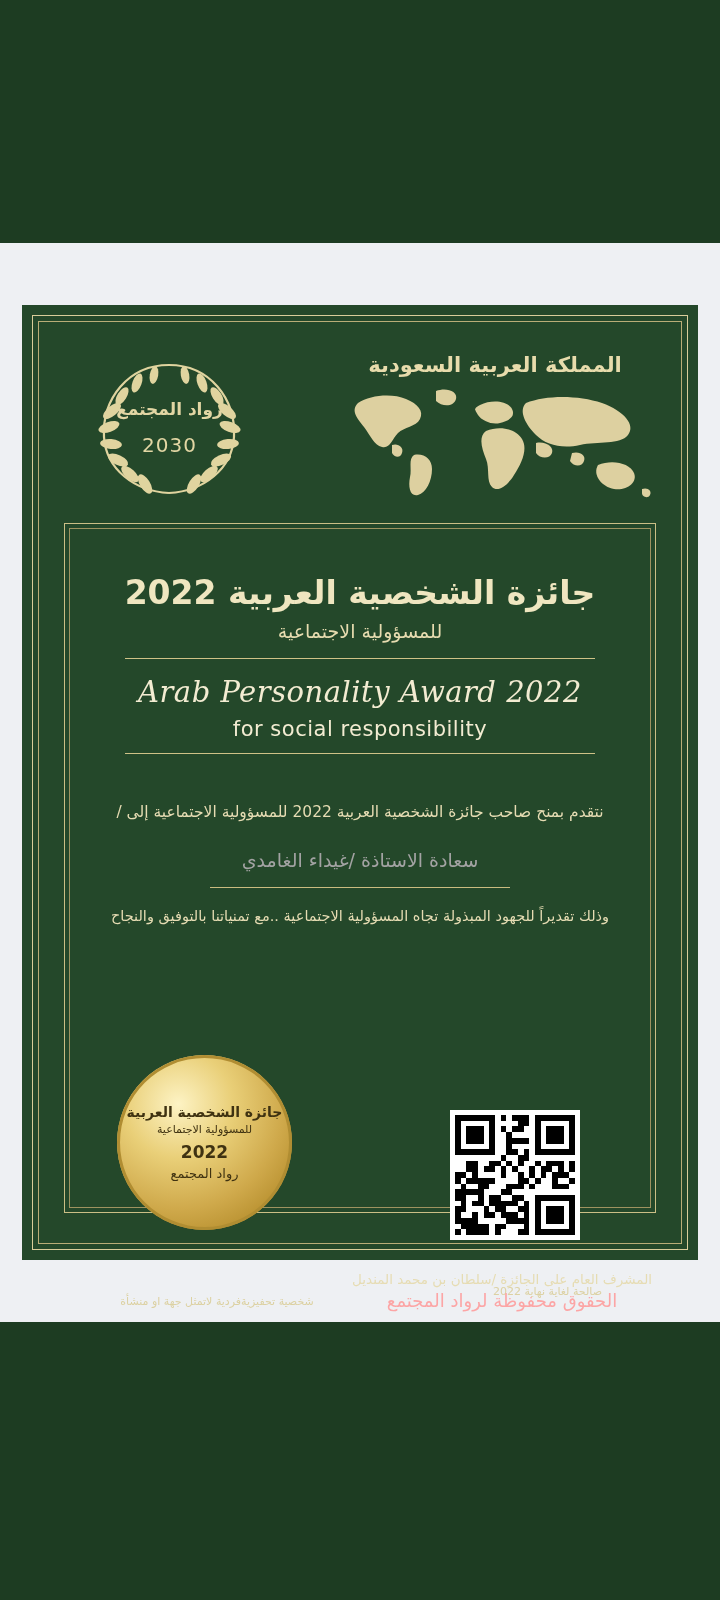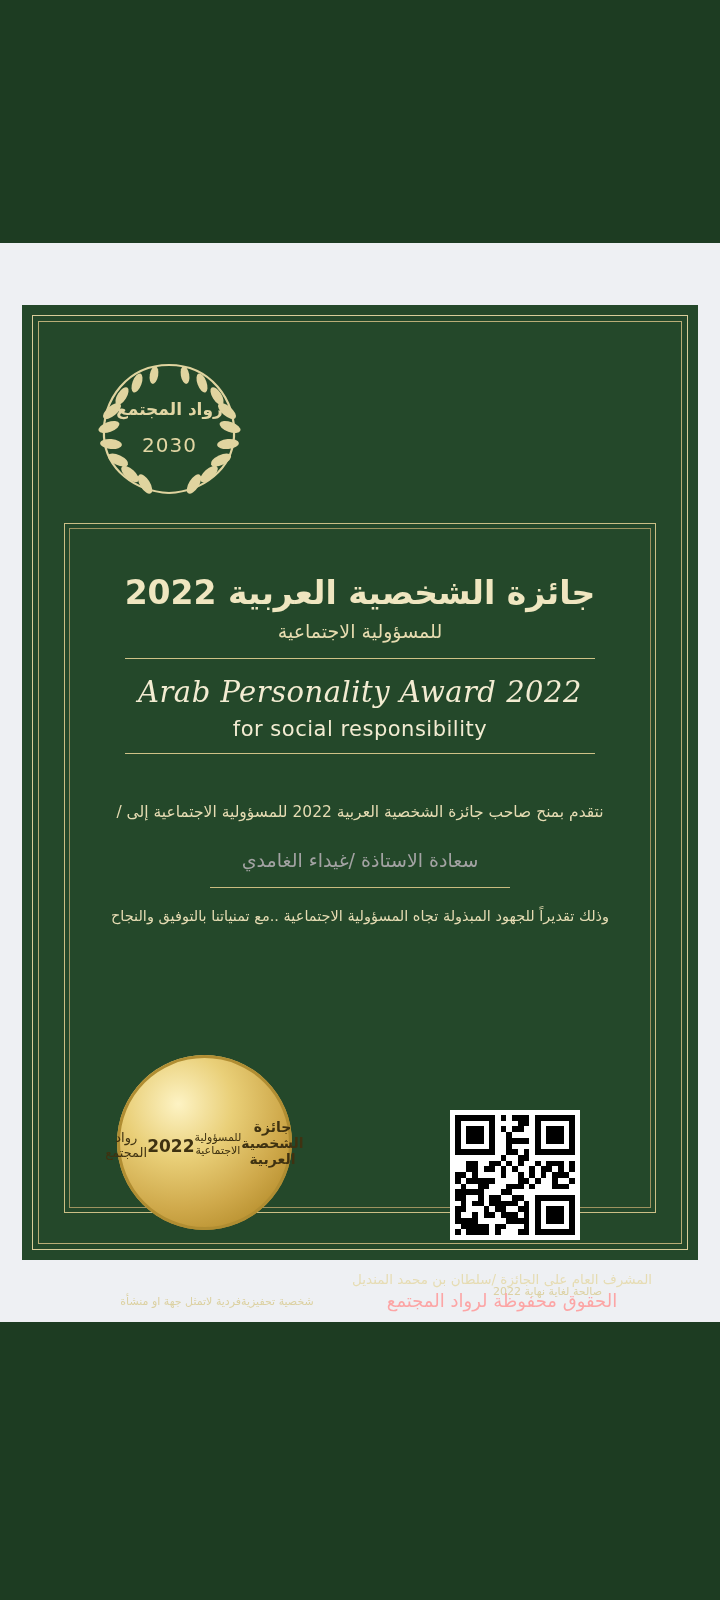--- a/index.html
+++ b/index.html
@@ -229,21 +229,21 @@
     position: absolute;
     left: 95px; top: 750px;
     width: 175px; height: 175px;
     border-radius: 50%;
     background:
       radial-gradient(circle at 35% 28%, #fdf3c4 0%, #e9cf78 32%, #cfa94b 62%, #b8902f 82%, #d8bb63 100%);
     box-shadow: 0 0 0 3px #b08d32 inset;
     display: flex;
     align-items: center;
     justify-content: center;
-    flex-direction: row;
+    flex-direction: column;
     text-align: center;
     color: #3f3211;
   }
   .seal-l1 { font-size: 14px; font-weight: bold; }
   .seal-l2 { font-size: 11px; margin-top: 3px; }
   .seal-l3 { font-size: 17px; font-weight: bold; margin-top: 6px; }
   .seal-l4 { font-size: 13px; margin-top: 4px; }
 
   
   .qr {
@@ -336,20 +336,47 @@
           <ellipse cx="112" cy="133" rx="11" ry="5" transform="rotate(-58 112 133)"></ellipse>
           <ellipse cx="135" cy="45" rx="10" ry="4.6" transform="rotate(58 135 45)"></ellipse>
           <ellipse cx="120" cy="32" rx="10" ry="4.6" transform="rotate(70 120 32)"></ellipse>
           <ellipse cx="103" cy="24" rx="9" ry="4.2" transform="rotate(80 103 24)"></ellipse>
         </g>
       </svg>
       <div class="wreath-text">رواد المجتمع</div>
       <div class="wreath-year">2030</div>
     </div>
 
+    <div class="kingdom">
+      <div class="kingdom-label">المملكة العربية السعودية</div>
+      <div class="world-map">
+        <svg viewBox="0 0 320 118" aria-hidden="true">
+          <g fill="#ddd0a0">
+
+            <path d="M18 20 C30 12 52 10 66 16 C78 21 84 28 80 36 C76 44 64 44 58 50 C52 56 50 66 42 64 C34 62 30 52 24 44 C18 36 10 28 18 20 Z"></path>
+            <path d="M52 62 C58 60 64 64 62 70 C60 76 54 74 52 70 Z"></path>
+
+            <path d="M74 72 C84 70 92 76 92 86 C92 98 86 110 78 112 C70 114 68 104 70 94 C72 86 68 76 74 72 Z"></path>
+
+            <path d="M96 8 C106 4 118 8 116 16 C114 24 102 24 96 18 Z"></path>
+
+            <path d="M140 22 C152 16 168 18 172 26 C176 34 168 38 160 40 C152 42 142 38 138 32 C134 26 134 25 140 22 Z"></path>
+
+            <path d="M146 48 C160 42 176 46 182 56 C188 66 182 80 174 92 C168 102 158 110 152 104 C146 98 150 86 146 76 C142 66 138 54 146 48 Z"></path>
+
+            <path d="M186 20 C206 12 238 12 262 20 C284 28 296 42 288 52 C280 62 258 58 240 62 C222 66 206 62 196 52 C186 42 178 28 186 20 Z"></path>
+            <path d="M196 60 C206 58 214 64 212 70 C210 76 200 76 196 70 Z"></path>
+            <path d="M232 70 C240 68 246 72 244 78 C242 84 234 84 230 78 Z"></path>
+
+            <path d="M258 82 C272 76 290 80 294 90 C298 100 286 108 274 106 C262 104 252 92 258 82 Z"></path>
+            <path d="M302 106 C308 104 312 108 310 112 C308 116 302 114 302 110 Z"></path>
+          </g>
+        </svg>
+      </div>
+    </div>
   </div>
 
   <div class="inner-box"></div>
 
   <div class="titles">
     <div class="title-ar">جائزة الشخصية العربية  2022</div>
     <div class="subtitle-ar">للمسؤولية الاجتماعية</div>
     <div class="rule"></div>
     <div class="title-en">Arab Personality Award 2022</div>
     <div class="subtitle-en">for social responsibility</div>

